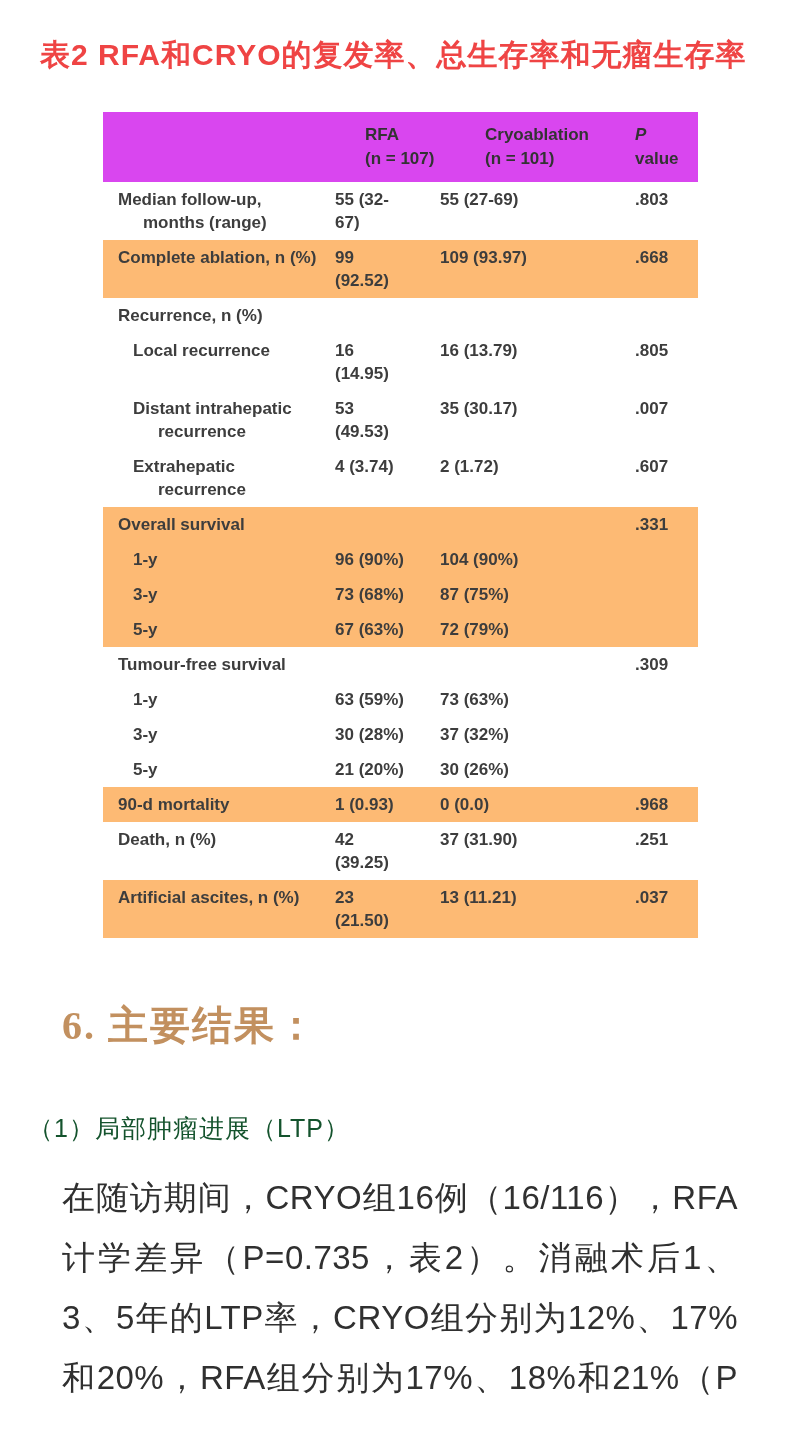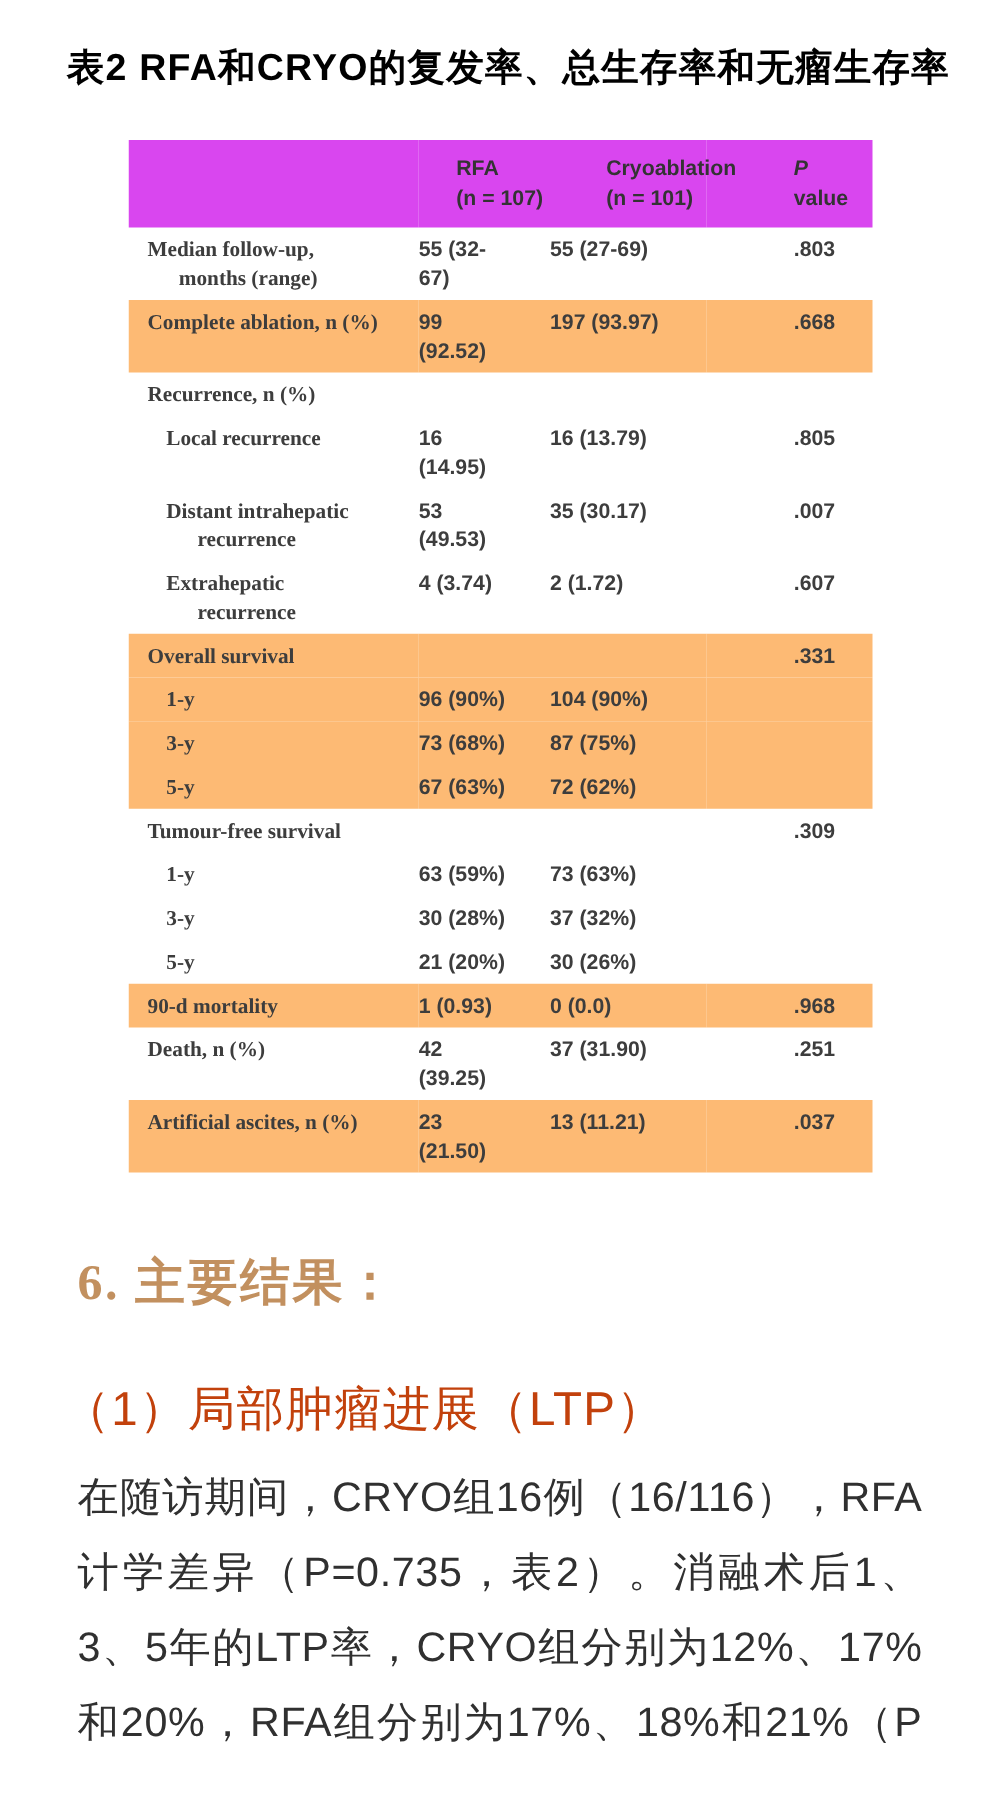--- a/index.html
+++ b/index.html
@@ -5,24 +5,24 @@
   * { box-sizing: border-box; margin: 0; padding: 0; }
   html, body { background: #ffffff; }
   body {
     width: 800px; height: 1446px; overflow: hidden;
     font-family: "Liberation Sans", sans-serif;
     -webkit-font-smoothing: antialiased;
   }
   
   .caption {
     margin: 36px 40px 0 40px;
-    text-align: right;
+    text-align: left;
     font-size: 30px; font-weight: bold;
     letter-spacing: 1px;
-    color: #000000;
+    color: #ef4444;
     line-height: 38px;
   }
   
   table.tbl {
     margin: 38px 0 0 103px;
     width: 595px;
     border-collapse: collapse;
     table-layout: fixed;
     font-size: 17px;
     font-weight: 600;
@@ -43,41 +43,41 @@
   }
   .tbl th.h-rfa  { padding-left: 30px; }
   .tbl th.h-cryo { padding-left: 45px; }
   .tbl th.h-p    { padding-left: 70px; }
   .tbl th.h-p .l1 { font-style: italic; }
   .tbl tbody td {
     vertical-align: top;
     line-height: 23px;
     padding: 6px 0;
   }
-  .tbl .c-label { white-space: pre-line; font-family: Liberation Serif, serif; }
+  .tbl .c-label { white-space: pre-line; }
   .tbl .lvl0 { padding-left: 40px; text-indent: -25px; }
   .tbl .lvl1 { padding-left: 55px; text-indent: -25px; }
   .tbl .c-val { text-align: left; padding-right: 30px; }
   .tbl .c-p   { padding-left: 70px; }
   .tbl tr.shade { background: #fdba74; }
   
   .sec-heading {
     margin: 66px 0 4px 62px;
     font-family: "Liberation Serif", serif;
     font-weight: bold;
     font-size: 40px;
     line-height: 44px;
     color: #c2905f;
     letter-spacing: 2px;
   }
   .sec-subheading {
-    margin: 58px 0 0 50px;
-    font-size: 38px;
+    margin: 58px 0 0 28px;
+    font-size: 25px;
     line-height: 44px;
-    color: #c2410c;
+    color: #14532d;
     letter-spacing: 1px;
   }
   
   .para {
     margin: 18px 62px 0 62px;
     font-size: 33px;
     color: #303030;
   }
   .para-line {
     line-height: 60px;
@@ -122,21 +122,21 @@
         <tr>
           <td class="c-label lvl0">Median follow-up,
 months (range)</td>
           <td class="c-val">55 (32-67)</td>
           <td class="c-val">55 (27-69)</td>
           <td class="c-p">.803</td>
         </tr>
         <tr class="shade">
           <td class="c-label lvl0">Complete ablation, n (%)</td>
           <td class="c-val">99 (92.52)</td>
-          <td class="c-val">197 (93.97)</td>
+          <td class="c-val">109 (93.97)</td>
           <td class="c-p">.668</td>
         </tr>
         <tr>
           <td class="c-label lvl0">Recurrence, n (%)</td>
           <td class="c-val"></td>
           <td class="c-val"></td>
           <td class="c-p"></td>
         </tr>
         <tr>
           <td class="c-label lvl1">Local recurrence</td>
@@ -172,21 +172,21 @@
         </tr>
         <tr class="shade">
           <td class="c-label lvl1">3-y</td>
           <td class="c-val">73 (68%)</td>
           <td class="c-val">87 (75%)</td>
           <td class="c-p"></td>
         </tr>
         <tr class="shade">
           <td class="c-label lvl1">5-y</td>
           <td class="c-val">67 (63%)</td>
-          <td class="c-val">72 (62%)</td>
+          <td class="c-val">72 (79%)</td>
           <td class="c-p"></td>
         </tr>
         <tr>
           <td class="c-label lvl0">Tumour-free survival</td>
           <td class="c-val"></td>
           <td class="c-val"></td>
           <td class="c-p">.309</td>
         </tr>
         <tr>
           <td class="c-label lvl1">1-y</td>

